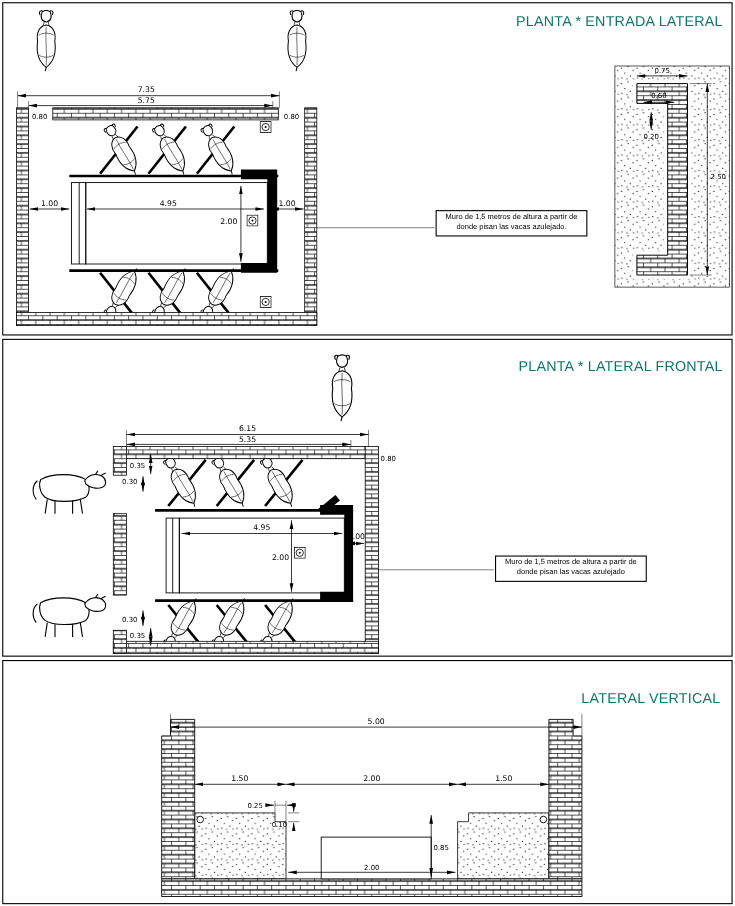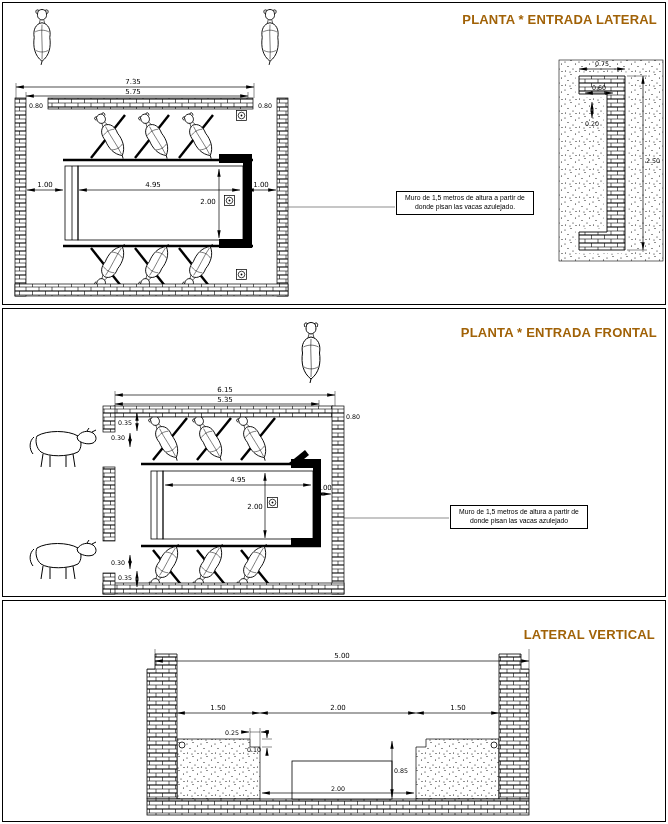--- a/index.html
+++ b/index.html
@@ -1,21 +1,21 @@
 <!DOCTYPE html>
 <html><head>
 <meta charset="utf-8">
 <style>
   html,body{margin:0;padding:0;background:#fff}
   .sheet{width:668px;height:824px;background:#fff;position:relative;padding:2px;box-sizing:border-box;
          font-family:"Liberation Sans",sans-serif}
   .panel{position:relative;border:1px solid #000;box-sizing:border-box;margin-bottom:3px;background:#fff;overflow:hidden}
   .p1{height:303px}.p2{height:289px}.p3{height:222px}
   .panel svg{position:absolute;left:0;top:0;display:block}
-  .panel-title{position:absolute;font-size:13px;font-weight:bold;color:#a16207;letter-spacing:.2px;white-space:nowrap}
+  .panel-title{position:absolute;font-size:13px;font-weight:normal;color:#0f766e;letter-spacing:.2px;white-space:nowrap}
   .t1{right:8px;top:9px}.t2{right:8px;top:16px}.t3{right:10px;top:26px}
   .note-box{position:absolute;border:1px solid #000;background:#fff;font-size:6.8px;line-height:1.3;
             text-align:center;padding:2px 3px;color:#000;width:138px;box-sizing:border-box}
   .n1{left:393px;top:188px}.n2{left:447px;top:196px}
   svg text{font-family:"DejaVu Sans",sans-serif;fill:#000}
   .dt{font-size:7px;text-anchor:middle}
   .dts{font-size:6.3px;text-anchor:middle}
   .dim{stroke:#000;stroke-width:0.7;fill:none}
   .ext{stroke:#000;stroke-width:0.45;fill:none}
   .thin{stroke:#000;stroke-width:0.8;fill:none}
@@ -261,21 +261,21 @@
         <text class="dt" x="235" y="173">4.95</text>
         <line class="dim" x1="262" y1="164" x2="262" y2="229" marker-start="url(#a2)" marker-end="url(#a2)"></line>
         <text class="dt" x="252" y="200">2.00</text>
         <line class="dim" x1="312" y1="185" x2="328" y2="185" marker-start="url(#a2)" marker-end="url(#a2)"></line>
         <text class="dt" x="321" y="181">1.00</text>
       </g>
 
       <line class="ext" x1="341" y1="209" x2="446" y2="209"></line>
     </svg>
 
-    <div class="panel-title t2">PLANTA * ENTRADA FRONTAL</div>
+    <div class="panel-title t2">PLANTA * LATERAL FRONTAL</div>
     <div class="note-box n2">Muro de 1,5 metros de altura a partir de donde pisan las vacas azulejado</div>
   </div>
 
   <div class="panel p3">
     <svg width="662" height="220" viewBox="0 0 662 220">
       <defs>
         <pattern id="brick3" width="13" height="8" patternUnits="userSpaceOnUse">
           <rect width="13" height="8" fill="#fff"></rect>
           <path d="M0,0.4 H13 M0,4 H13 M0,7.6 H13 M3.5,0 V4 M10,4 V8" stroke="#000" stroke-width="0.6" fill="none"></path>
         </pattern>

